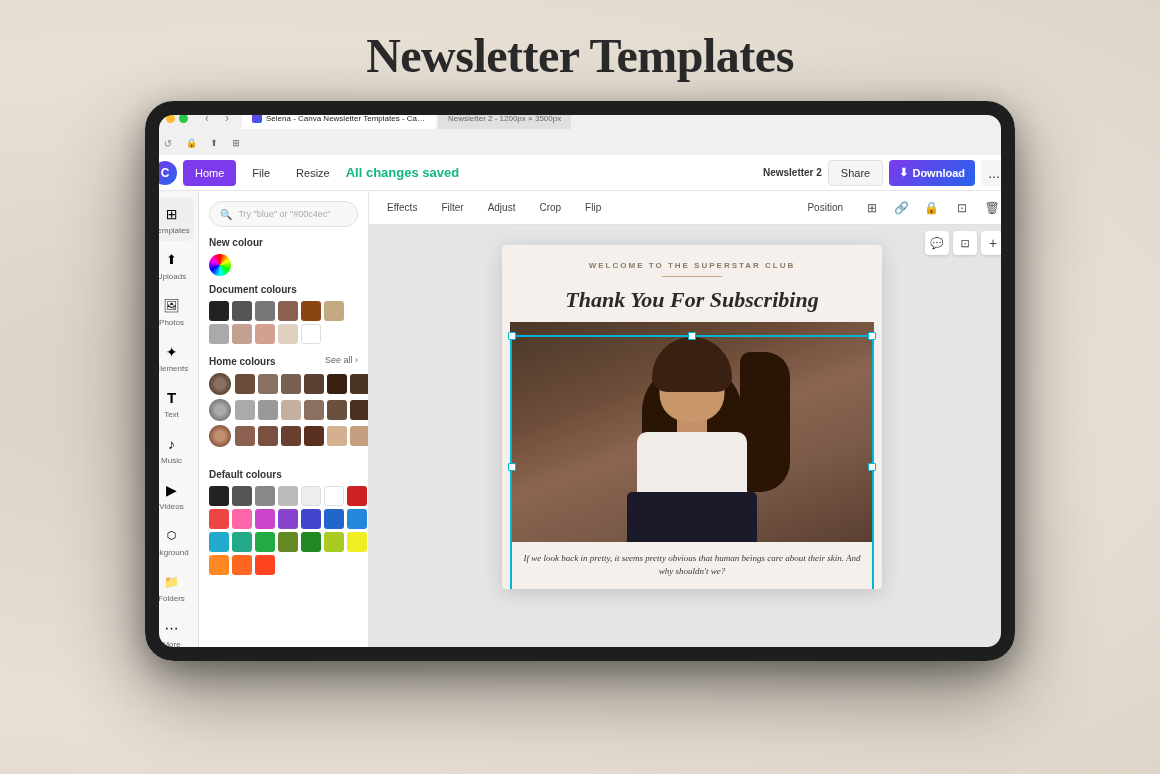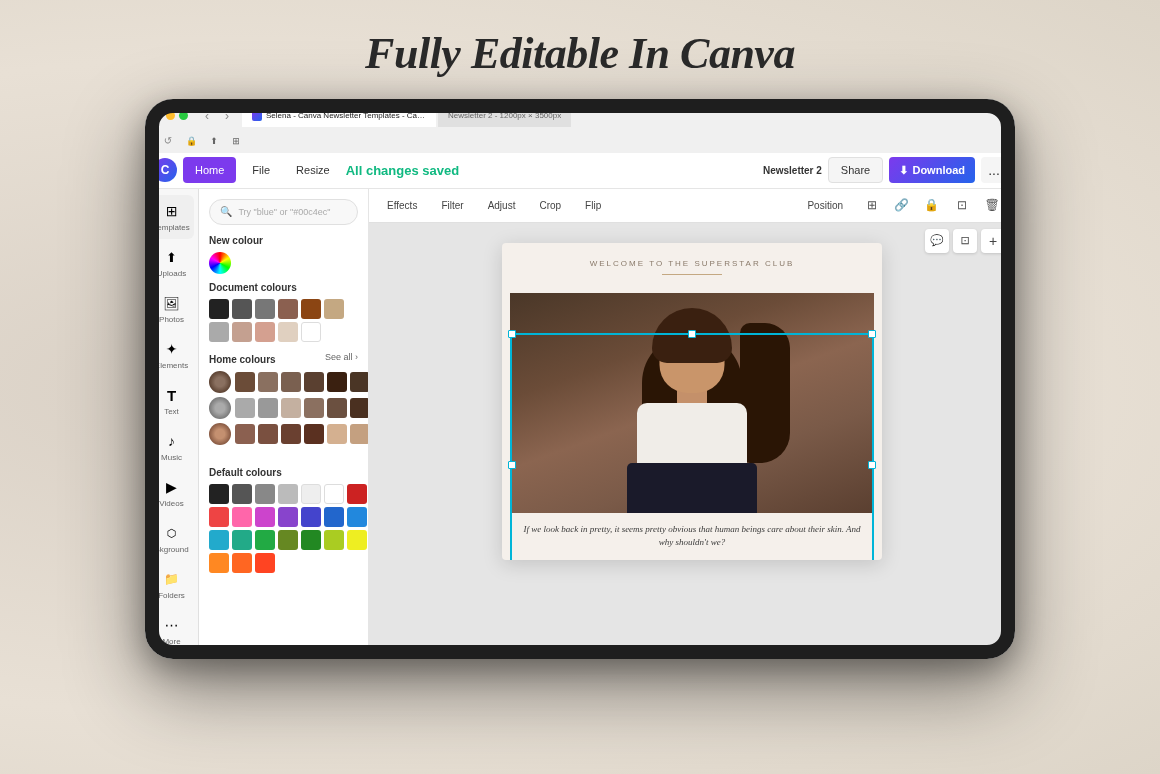--- a/index.html
+++ b/index.html
@@ -568,21 +568,21 @@
 
     .newsletter-header {
       padding: 16px 20px 8px 20px;
       text-align: center;
     }
 
     .newsletter-label {
       font-size: 8px;
       letter-spacing: 2px;
       color: #8a7a6a;
-      font-weight: 400;
+      font-weight: 700;
       text-transform: uppercase;
       margin-bottom: 6px;
     }
 
     .newsletter-divider {
       width: 60px;
       height: 1px;
       background: #c4a882;
       margin: 0 auto 10px auto;
     }
@@ -621,21 +621,21 @@
     .default-colors-grid {
       display: grid;
       grid-template-columns: repeat(7, 1fr);
       gap: 3px;
     }
   </style>
 </head>
 <body>
 
 <div class="headline-area">
-  <div class="headline-sub">Fully Editable In Canva</div>
+  <div class="headline-main">Newsletter Templates</div>
 </div>
 
 <div class="device-wrapper">
   <div class="tablet-frame">
     <div class="tablet-bezel"></div>
 
     <div class="browser-chrome">
       <div class="browser-title-bar">
         <div class="traffic-lights">
           <div class="traffic-light tl-red"></div>
@@ -860,20 +860,21 @@
             <div class="selection-handle" style="top: 87px; right: 6px;"></div>
 
             <div class="selection-handle" style="top: 87px; left: 50%; transform: translateX(-50%);"></div>
 
             <div class="selection-handle" style="top: 218px; left: 6px;"></div>
             <div class="selection-handle" style="top: 218px; right: 6px;"></div>
 
             <div class="newsletter-header">
               <div class="newsletter-label">WELCOME TO THE SUPERSTAR CLUB</div>
               <div class="newsletter-divider"></div>
+              <div class="newsletter-title">Thank You For Subscribing</div>
             </div>
 
             <div class="newsletter-image">
 
               <div style="position:absolute; bottom:0; left:50%; transform:translateX(-50%); width:220px; height:210px;">
 
                 <div style="position:absolute; bottom:0; left:50%; transform:translateX(-50%); width:100px; height:180px; background:#2a1505; border-radius:50px 50px 20px 20px;"></div>
 
                 <div style="position:absolute; top:10px; left:50%; transform:translateX(-50%); width:65px; height:80px; background:#c9956a; border-radius:32px 32px 28px 28px; z-index:3;"></div>
 

